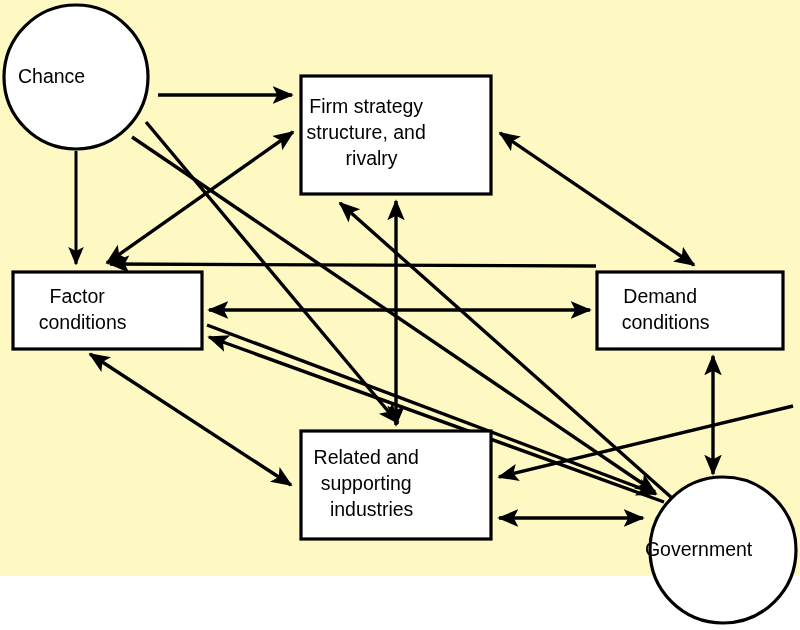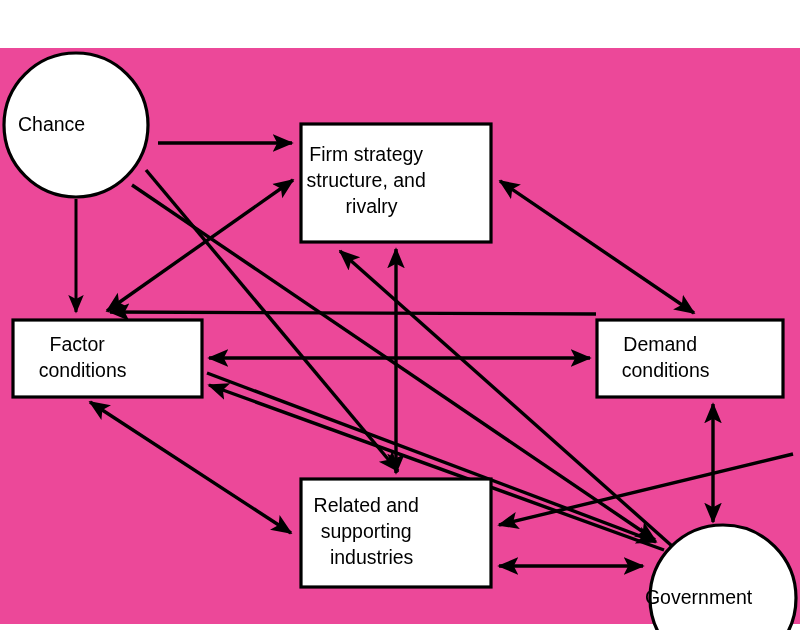--- a/index.html
+++ b/index.html
@@ -10,22 +10,21 @@
   body {
     width: 800px;
     height: 630px;
     font-family: "Liberation Sans", sans-serif;
     overflow: hidden;
   }
   #diagram-root {
     position: relative;
     width: 800px;
     height: 576px;
-    background: #ec4899;
-    margin-top: 48px;
+    background: #fef9c3;
   }
   svg#porter-diamond {
     display: block;
     width: 800px;
     height: 630px;
   }
   .node-shape {
     fill: #ffffff;
     stroke: #000000;
     stroke-width: 3.2;

